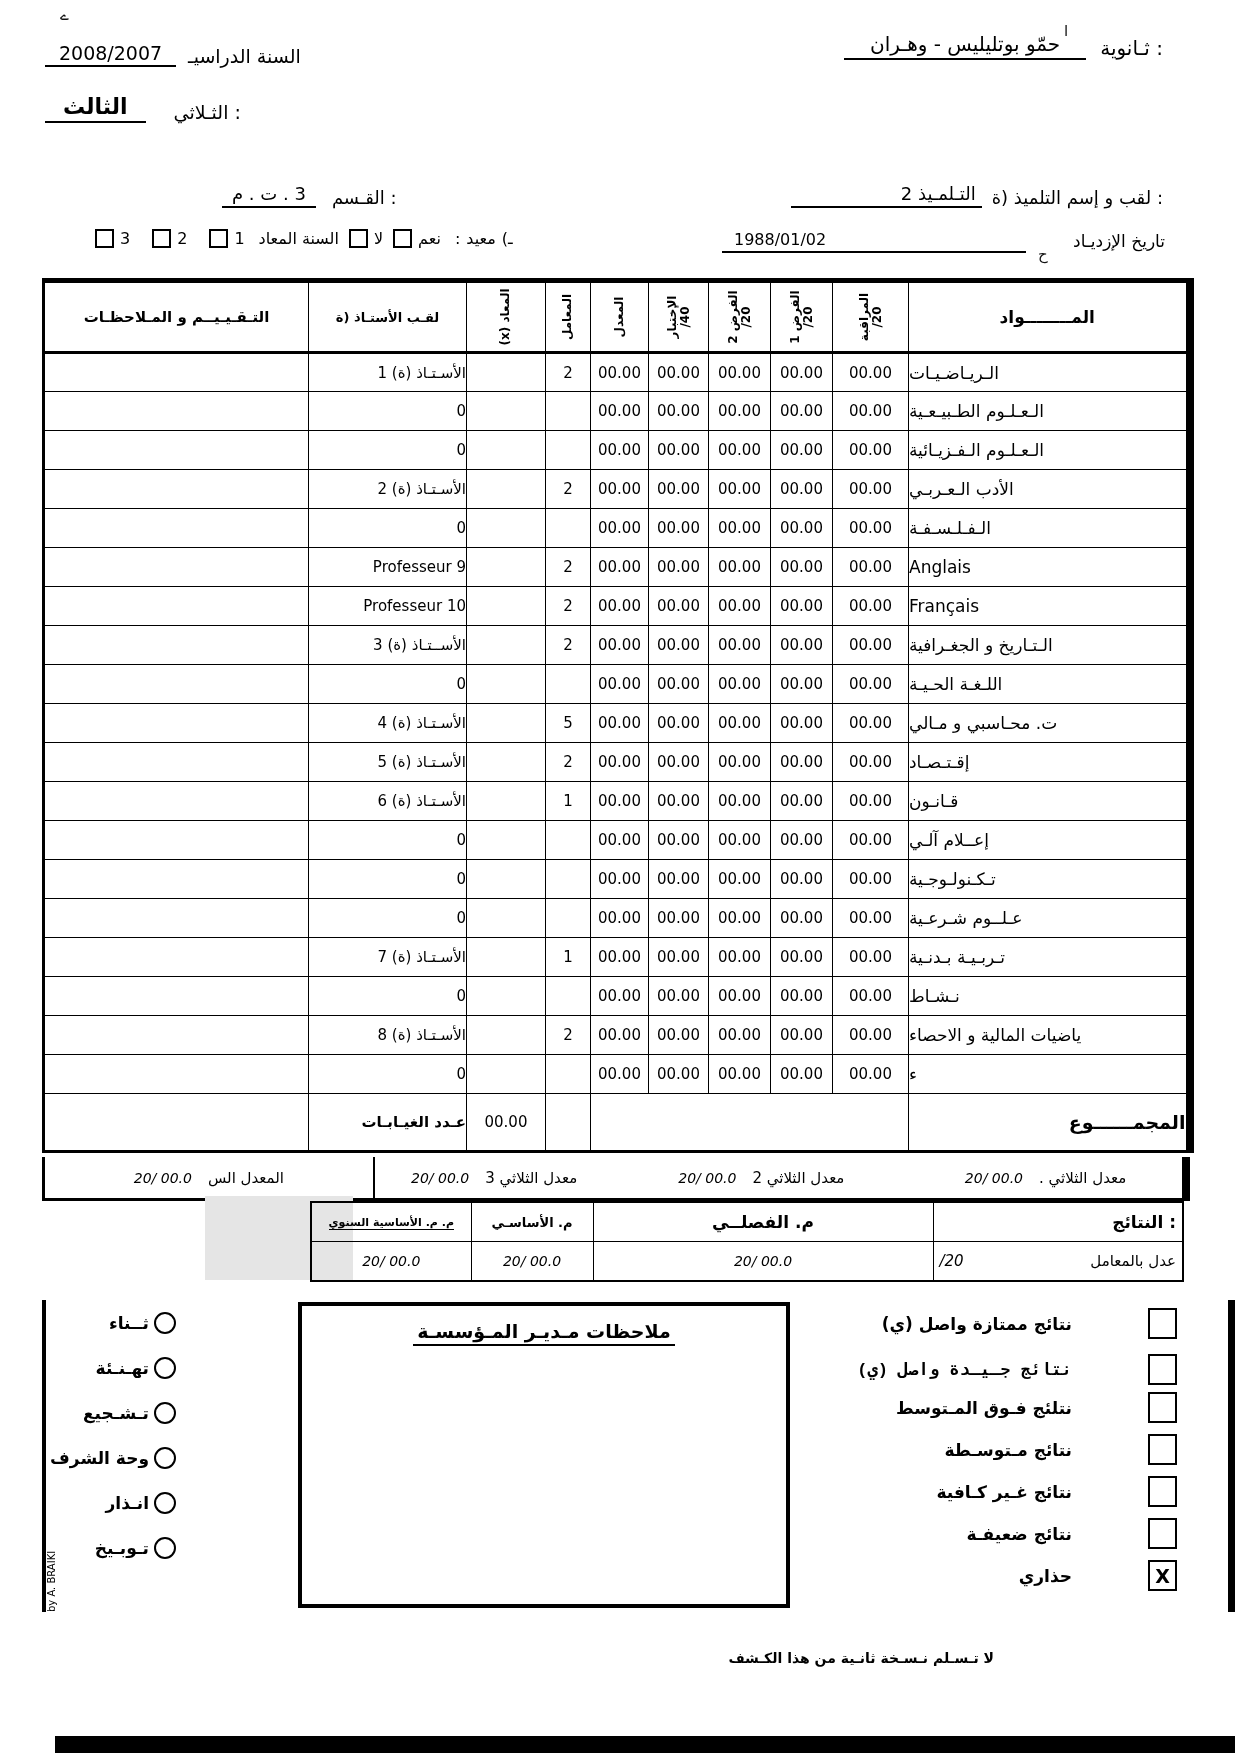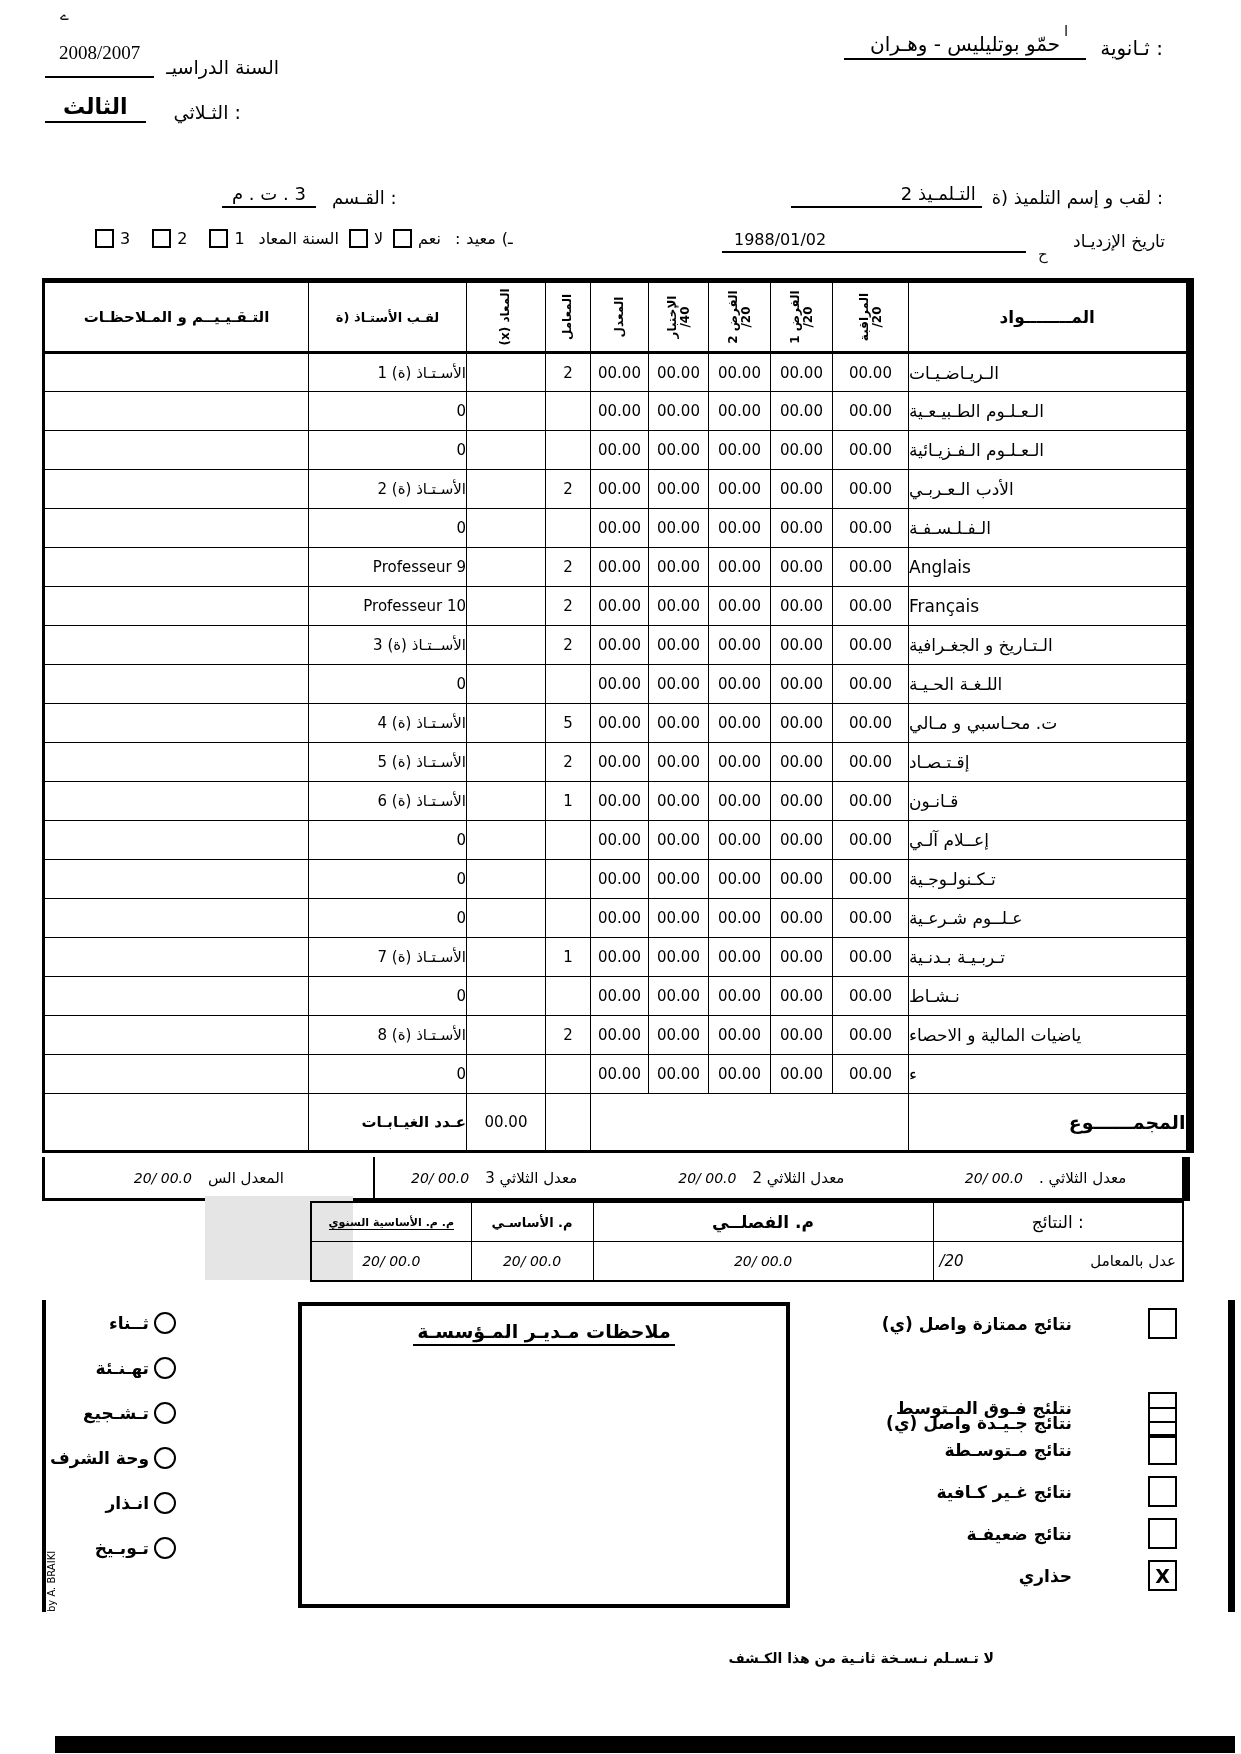--- a/index.html
+++ b/index.html
@@ -7,21 +7,21 @@
         font-family:"DejaVu Sans",sans-serif;color:#000;overflow:hidden;}
   .stray{position:absolute;font-size:15px;color:#111;}
   .u-val{border-bottom:2px solid #000;}
   .rtl{direction:rtl;}
   .ital{font-style:italic;}
 
   
   .school-line{position:absolute;top:32px;right:78px;display:flex;direction:rtl;align-items:flex-end;gap:14px;font-size:20px;}
   .school-name{padding:0 26px 2px 26px;}
   .year-line{position:absolute;top:42px;left:45px;display:flex;direction:rtl;align-items:flex-end;gap:12px;font-size:19px;}
-  .year-val{padding:0 14px 12px 14px;font-family:Liberation Serif, serif;}
+  .year-val{padding:0 14px 1px 14px;}
   .term-line{position:absolute;top:94px;left:45px;display:flex;direction:rtl;align-items:flex-end;gap:28px;font-size:19px;}
   .term-val{font-weight:bold;font-size:22px;padding:0 18px 2px 18px;}
   .title-box{position:absolute;left:338px;top:88px;width:368px;height:60px;border:2px solid #000;
              border-radius:12px;box-shadow:6px 7px 0 #9c9c9c;display:flex;align-items:center;justify-content:center;
              font-weight:bold;font-size:29px;background:#fff;}
 
   
   .student-name-line{position:absolute;top:183px;right:78px;display:flex;direction:rtl;align-items:flex-end;gap:10px;font-size:18px;}
   .name-val{padding:0 6px 2px 110px;}
   .class-line{position:absolute;top:183px;left:222px;display:flex;direction:rtl;align-items:flex-end;gap:16px;font-size:18px;}
@@ -55,21 +55,21 @@
   .avg-row{position:absolute;left:42px;top:1157px;width:1148px;height:44px;box-sizing:border-box;
            border-left:3px solid #000;border-right:8px solid #000;border-bottom:3px solid #000;
            display:flex;direction:rtl;align-items:center;font-size:15px;}
   .avg-grp{display:flex;direction:rtl;align-items:center;justify-content:center;gap:16px;height:100%;box-sizing:border-box;}
   .g1{width:24%;} .g2{width:26%;} .g3{width:21%;} .g4{width:29%;border-right:2px solid #000;}
   .avg-val{font-style:italic;font-size:14px;}
 
   
   .res-table{position:absolute;left:310px;top:1201px;width:872px;border-collapse:collapse;table-layout:fixed;direction:rtl;border:2px solid #000;}
   .res-table th,.res-table td{border:1.5px solid #000;height:38px;overflow:visible;white-space:nowrap;padding:0 6px;}
-  .res-title{font-size:17px;font-weight:normal;}
+  .res-title{font-size:17px;font-weight:bold;text-align:right;}
   .res-col1{font-size:17px;font-weight:bold;text-align:center;}
   .res-col2{font-size:13px;font-weight:bold;text-align:center;}
   .res-col3{font-size:11px;font-weight:bold;text-align:center;}
   .res-col3 span{border-bottom:1.5px solid #000;}
   .res-label-cell{display:flex;direction:rtl;align-items:center;justify-content:space-between;font-size:15px;border:0;height:100%;}
   .res-val{font-style:italic;font-size:14px;text-align:center;}
   .gray-box{position:absolute;left:205px;top:1196px;width:148px;height:84px;background:#e5e5e5;}
 
   
   .vline-left{position:absolute;left:42px;top:1300px;width:4px;height:312px;background:#000;}
@@ -488,21 +488,21 @@
   <div class="director-box">
     <span class="director-title">ملاحظات مـديـر المـؤسسـة</span>
   </div>
 
   <div>
       <div class="mention-row" style="top: 1308px;">
         <span class="mention-label">نتائج ممتازة واصل (ي)</span>
         <span class="mention-gap"></span>
         <span class="mention-box"></span>
       </div>
-      <div class="mention-row" style="top: 1407px;">
+      <div class="mention-row" style="top: 1354px; font-family: Liberation Mono, monospace;">
         <span class="mention-label">نتائج جـيـدة واصل (ي)</span>
         <span class="mention-gap"></span>
         <span class="mention-box"></span>
       </div>
       <div class="mention-row" style="top: 1392px;">
         <span class="mention-label">نتلئج فـوق المـتوسط</span>
         <span class="mention-gap"></span>
         <span class="mention-box"></span>
       </div>
       <div class="mention-row" style="top: 1434px;">

